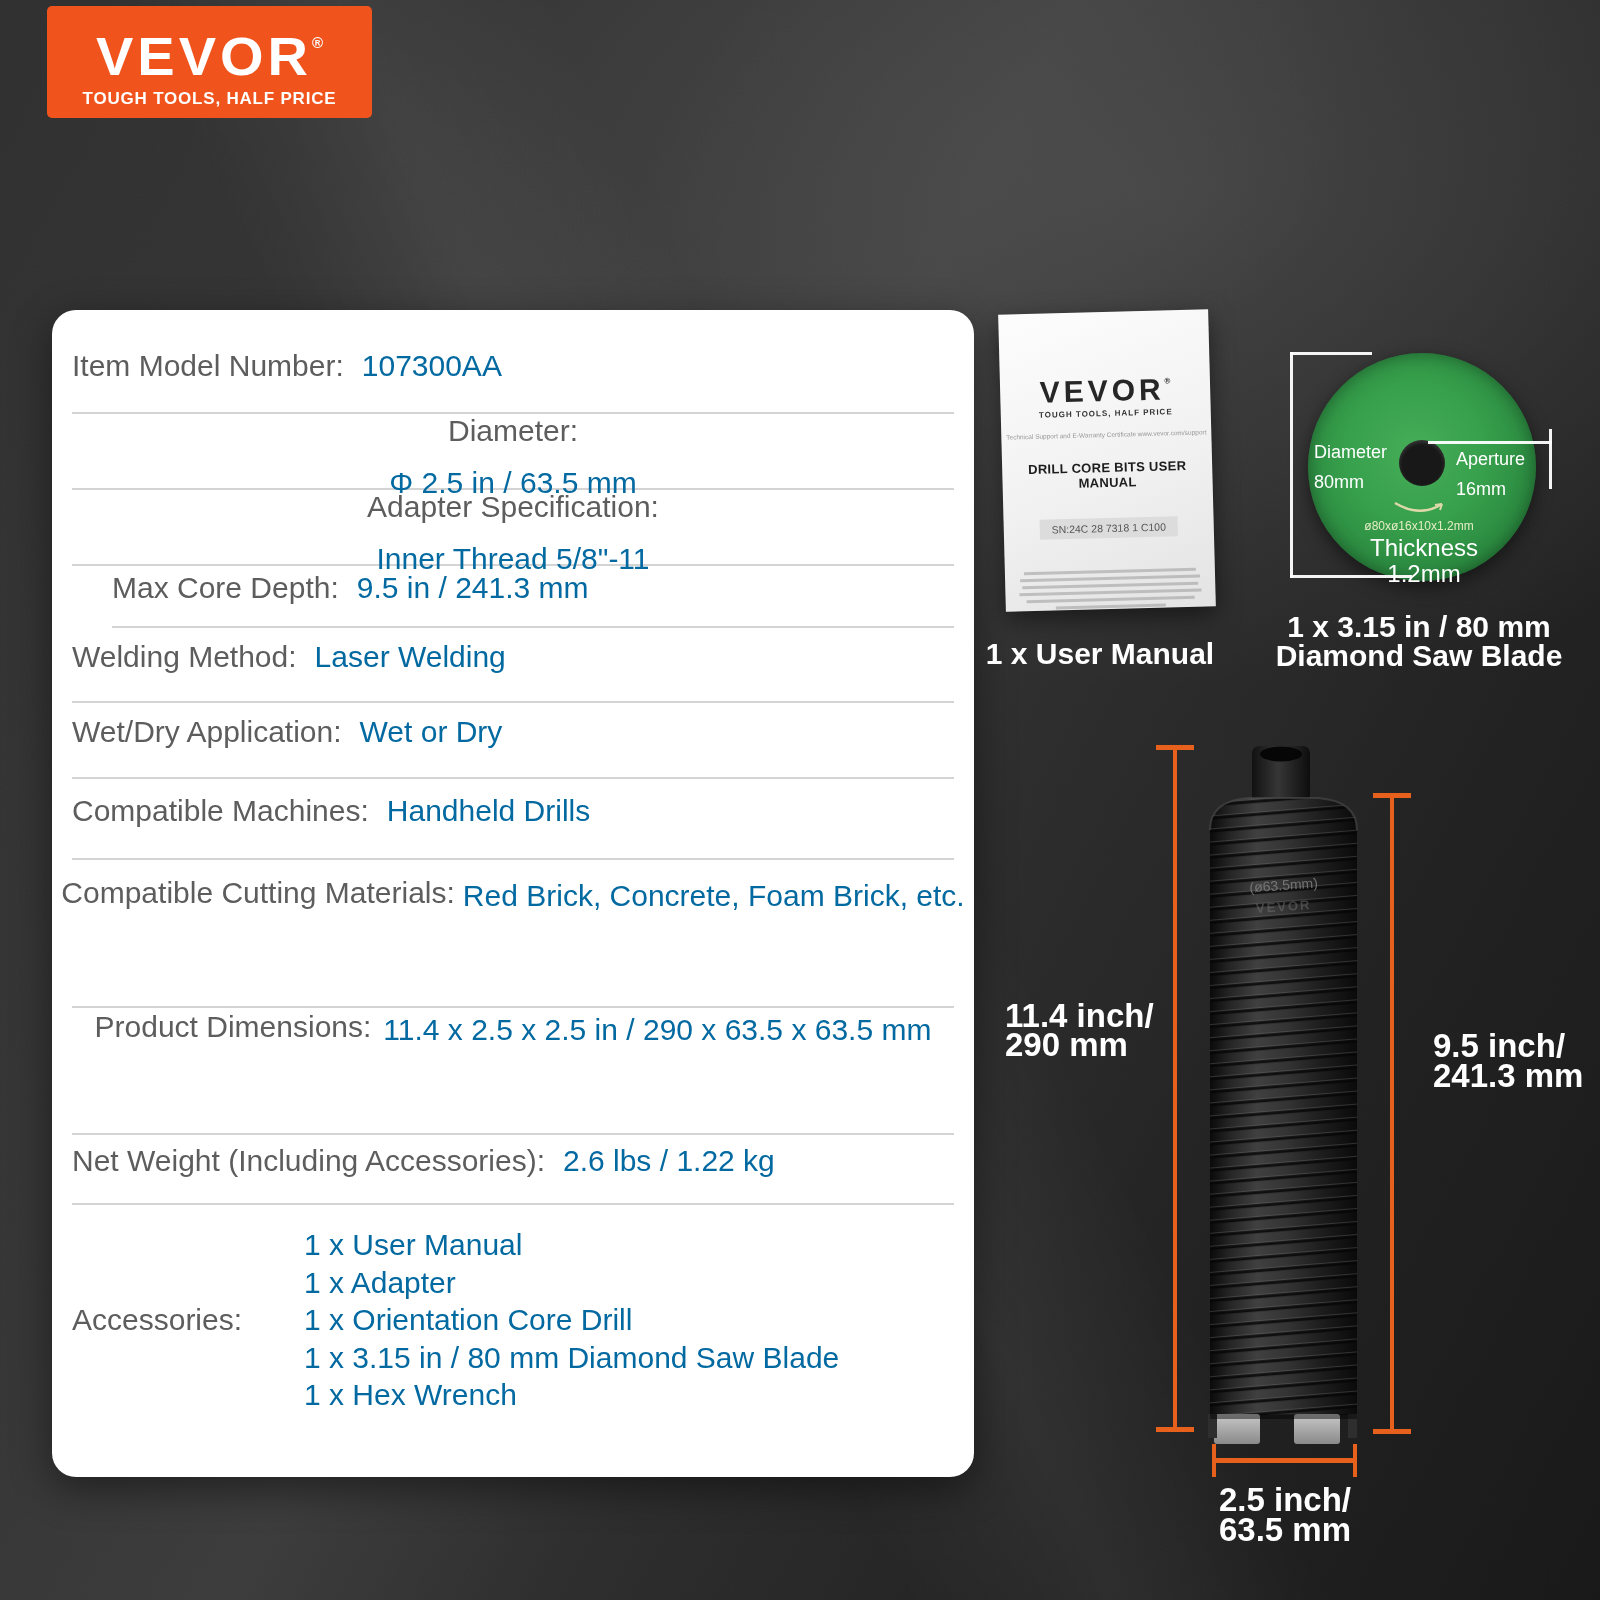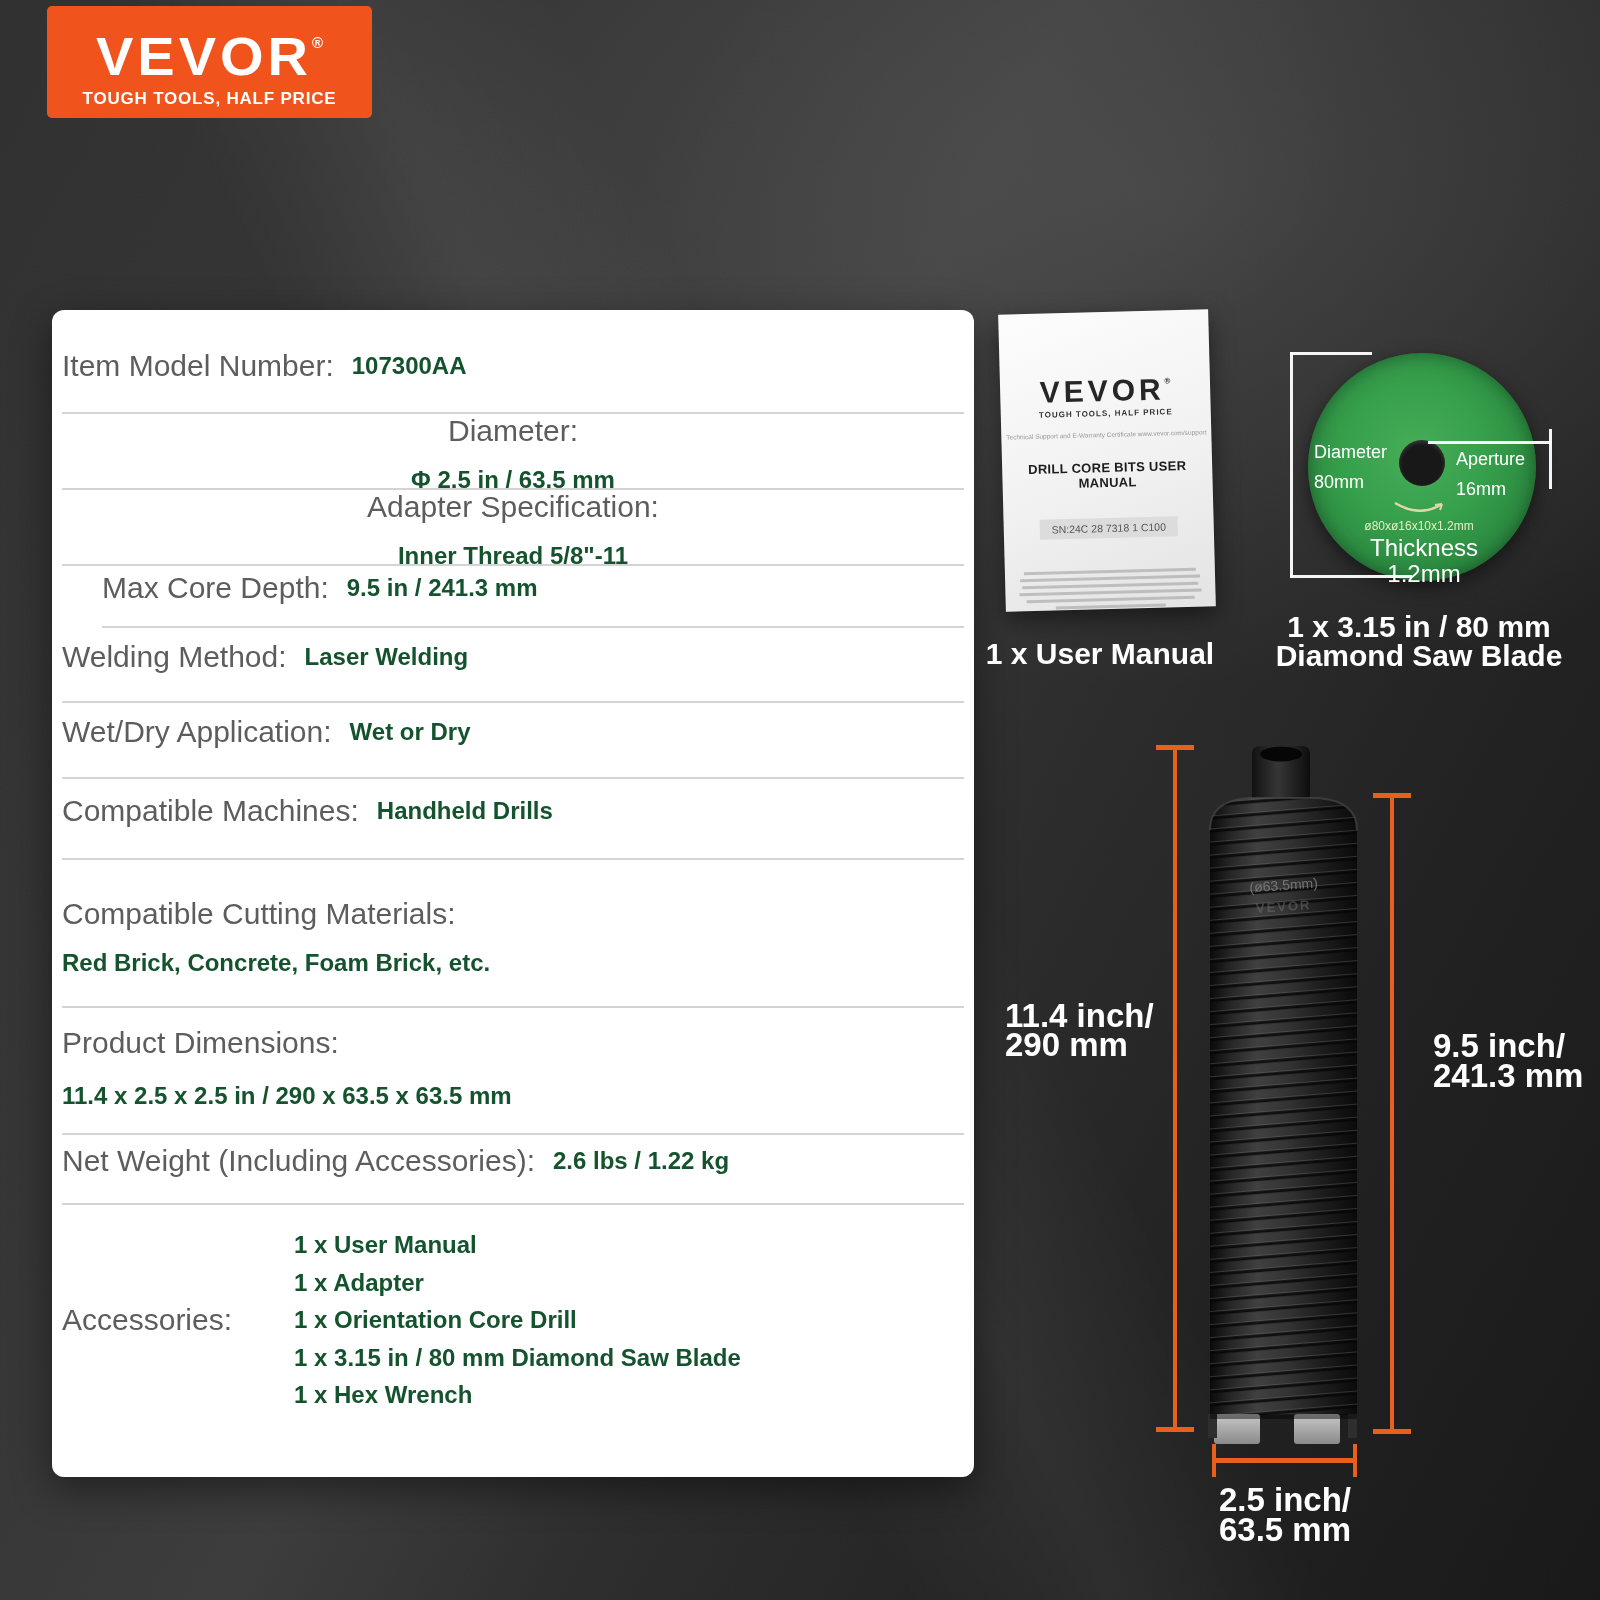--- a/index.html
+++ b/index.html
@@ -14,27 +14,27 @@
   .noise{position:absolute;left:0;top:0;width:1600px;height:1600px;mix-blend-mode:overlay;opacity:.55;pointer-events:none;}
 
   
   .logo{position:absolute;left:47px;top:6px;width:325px;height:112px;background:#F0541C;border-radius:5px;
         display:flex;flex-direction:column;align-items:center;justify-content:center;gap:4px;}
   .logo-word{color:#fff;font-weight:bold;font-size:56px;letter-spacing:4px;line-height:56px;transform:scaleY(.96);}
   .logo-word sup{font-size:15px;letter-spacing:0;vertical-align:28px;}
   .logo-tag{color:#fff;font-weight:bold;font-size:17px;letter-spacing:.8px;}
 
   
-  .panel{position:absolute;left:52px;top:310px;width:922px;height:1167px;background:#fff;border-radius:12px;
-         box-sizing:border-box;padding:0 10px;box-shadow:0 12px 40px rgba(0,0,0,.45);}
+  .panel{position:absolute;left:52px;top:310px;width:922px;height:1167px;background:#fff;border-radius:24px;
+         box-sizing:border-box;padding:0 20px;box-shadow:0 12px 40px rgba(0,0,0,.45);}
   .spec-row{box-sizing:border-box;border-bottom:2px solid #d4d4d4;display:flex;}
   .spec-row.inline{align-items:center;gap:18px;padding-bottom:16px;}
-  .spec-row.stacked{flex-direction:column;justify-content:center;}
+  .spec-row.stacked{flex-direction:row;justify-content:center;}
   .spec-label{font-size:30px;color:#5d5d5d;white-space:nowrap;}
-  .spec-value{font-size:24px;font-weight:bold;color:#14532d;white-space:nowrap;}
+  .spec-value{font-size:30px;font-weight:normal;color:#0369a1;white-space:nowrap;}
   .r1{height:104px;padding-top:26px;padding-bottom:0;}
   .r2,.r3{height:76px;flex-direction:column;} .r4{height:62px;margin-left:40px;} .r5{height:75px;} .r6{height:76px;}
   .r7{height:81px;padding-bottom:12px;}
   .r8{height:148px;padding-top:14px;gap:8px;}
   .r8 .spec-label{line-height:38px;} .r8 .spec-value{line-height:44px;}
   .r9{height:127px;padding-top:0;gap:12px;}
   .r9 .spec-label{line-height:38px;} .r9 .spec-value{line-height:44px;}
   .r10{height:70px;padding-bottom:40px;}
   .r11{height:240px;border-bottom:none;padding-top:6px;align-items:flex-start;}
   .r11 .spec-label{width:214px;flex:0 0 214px;line-height:37.5px;}

